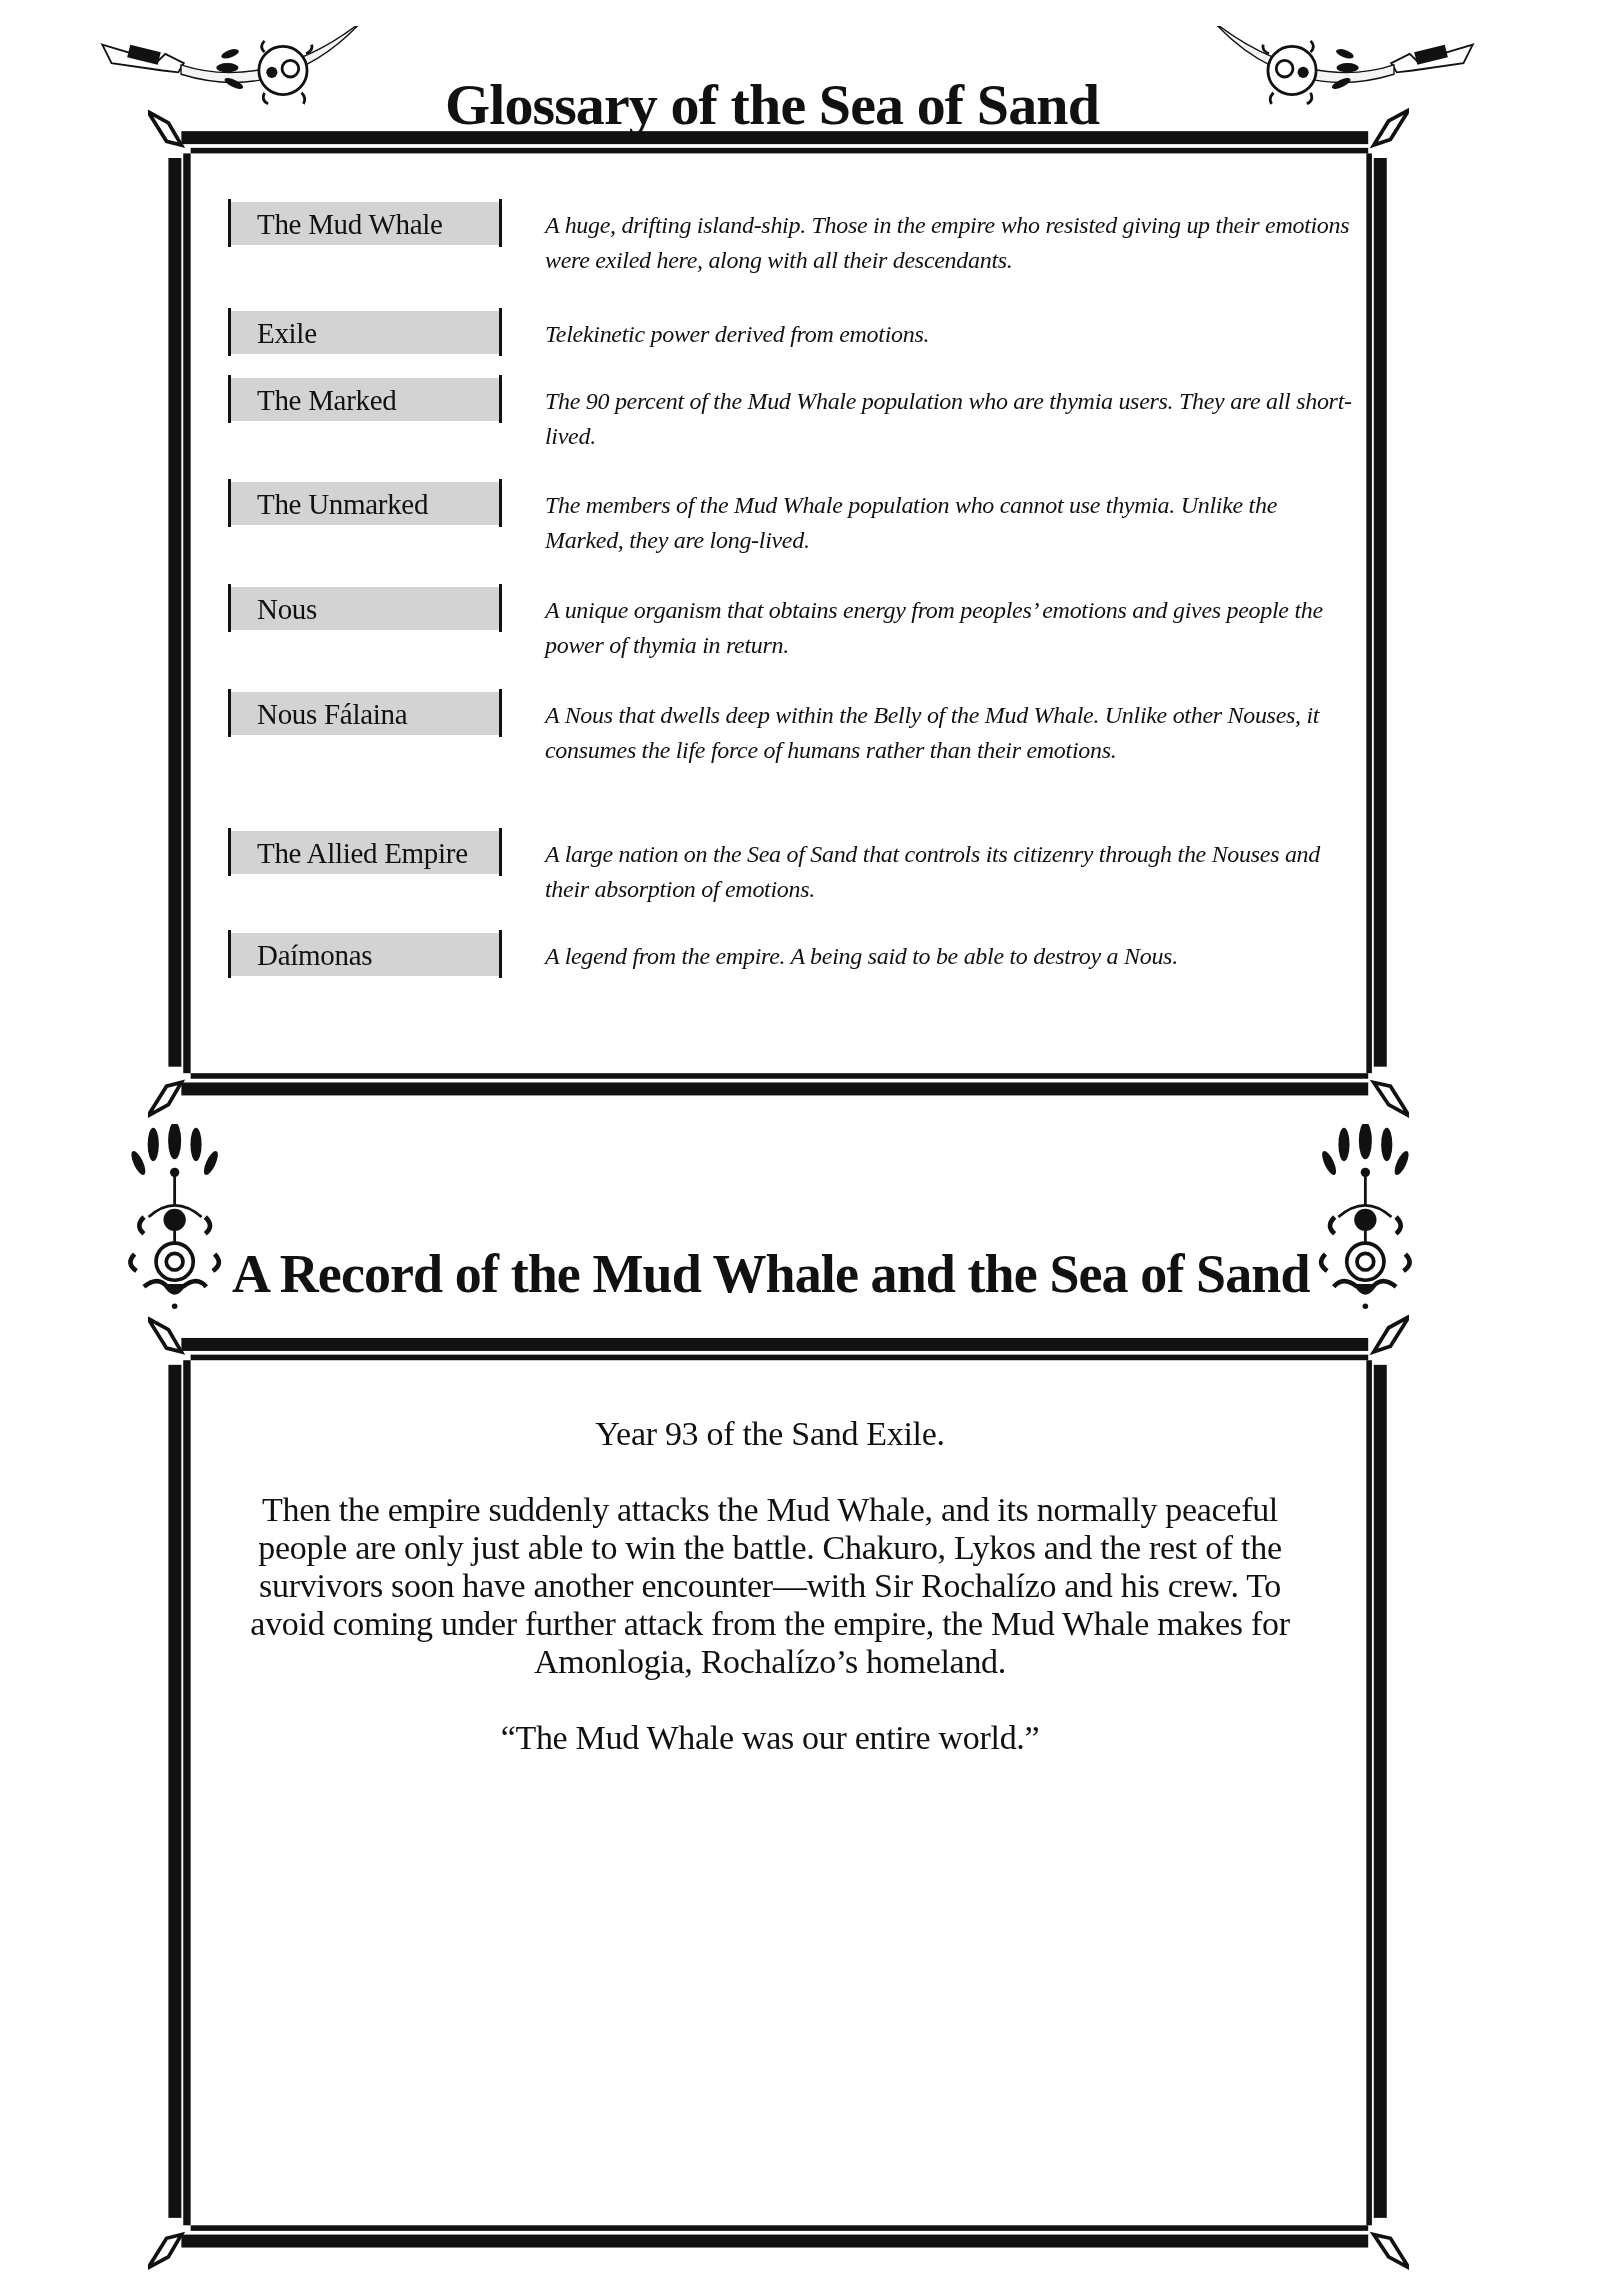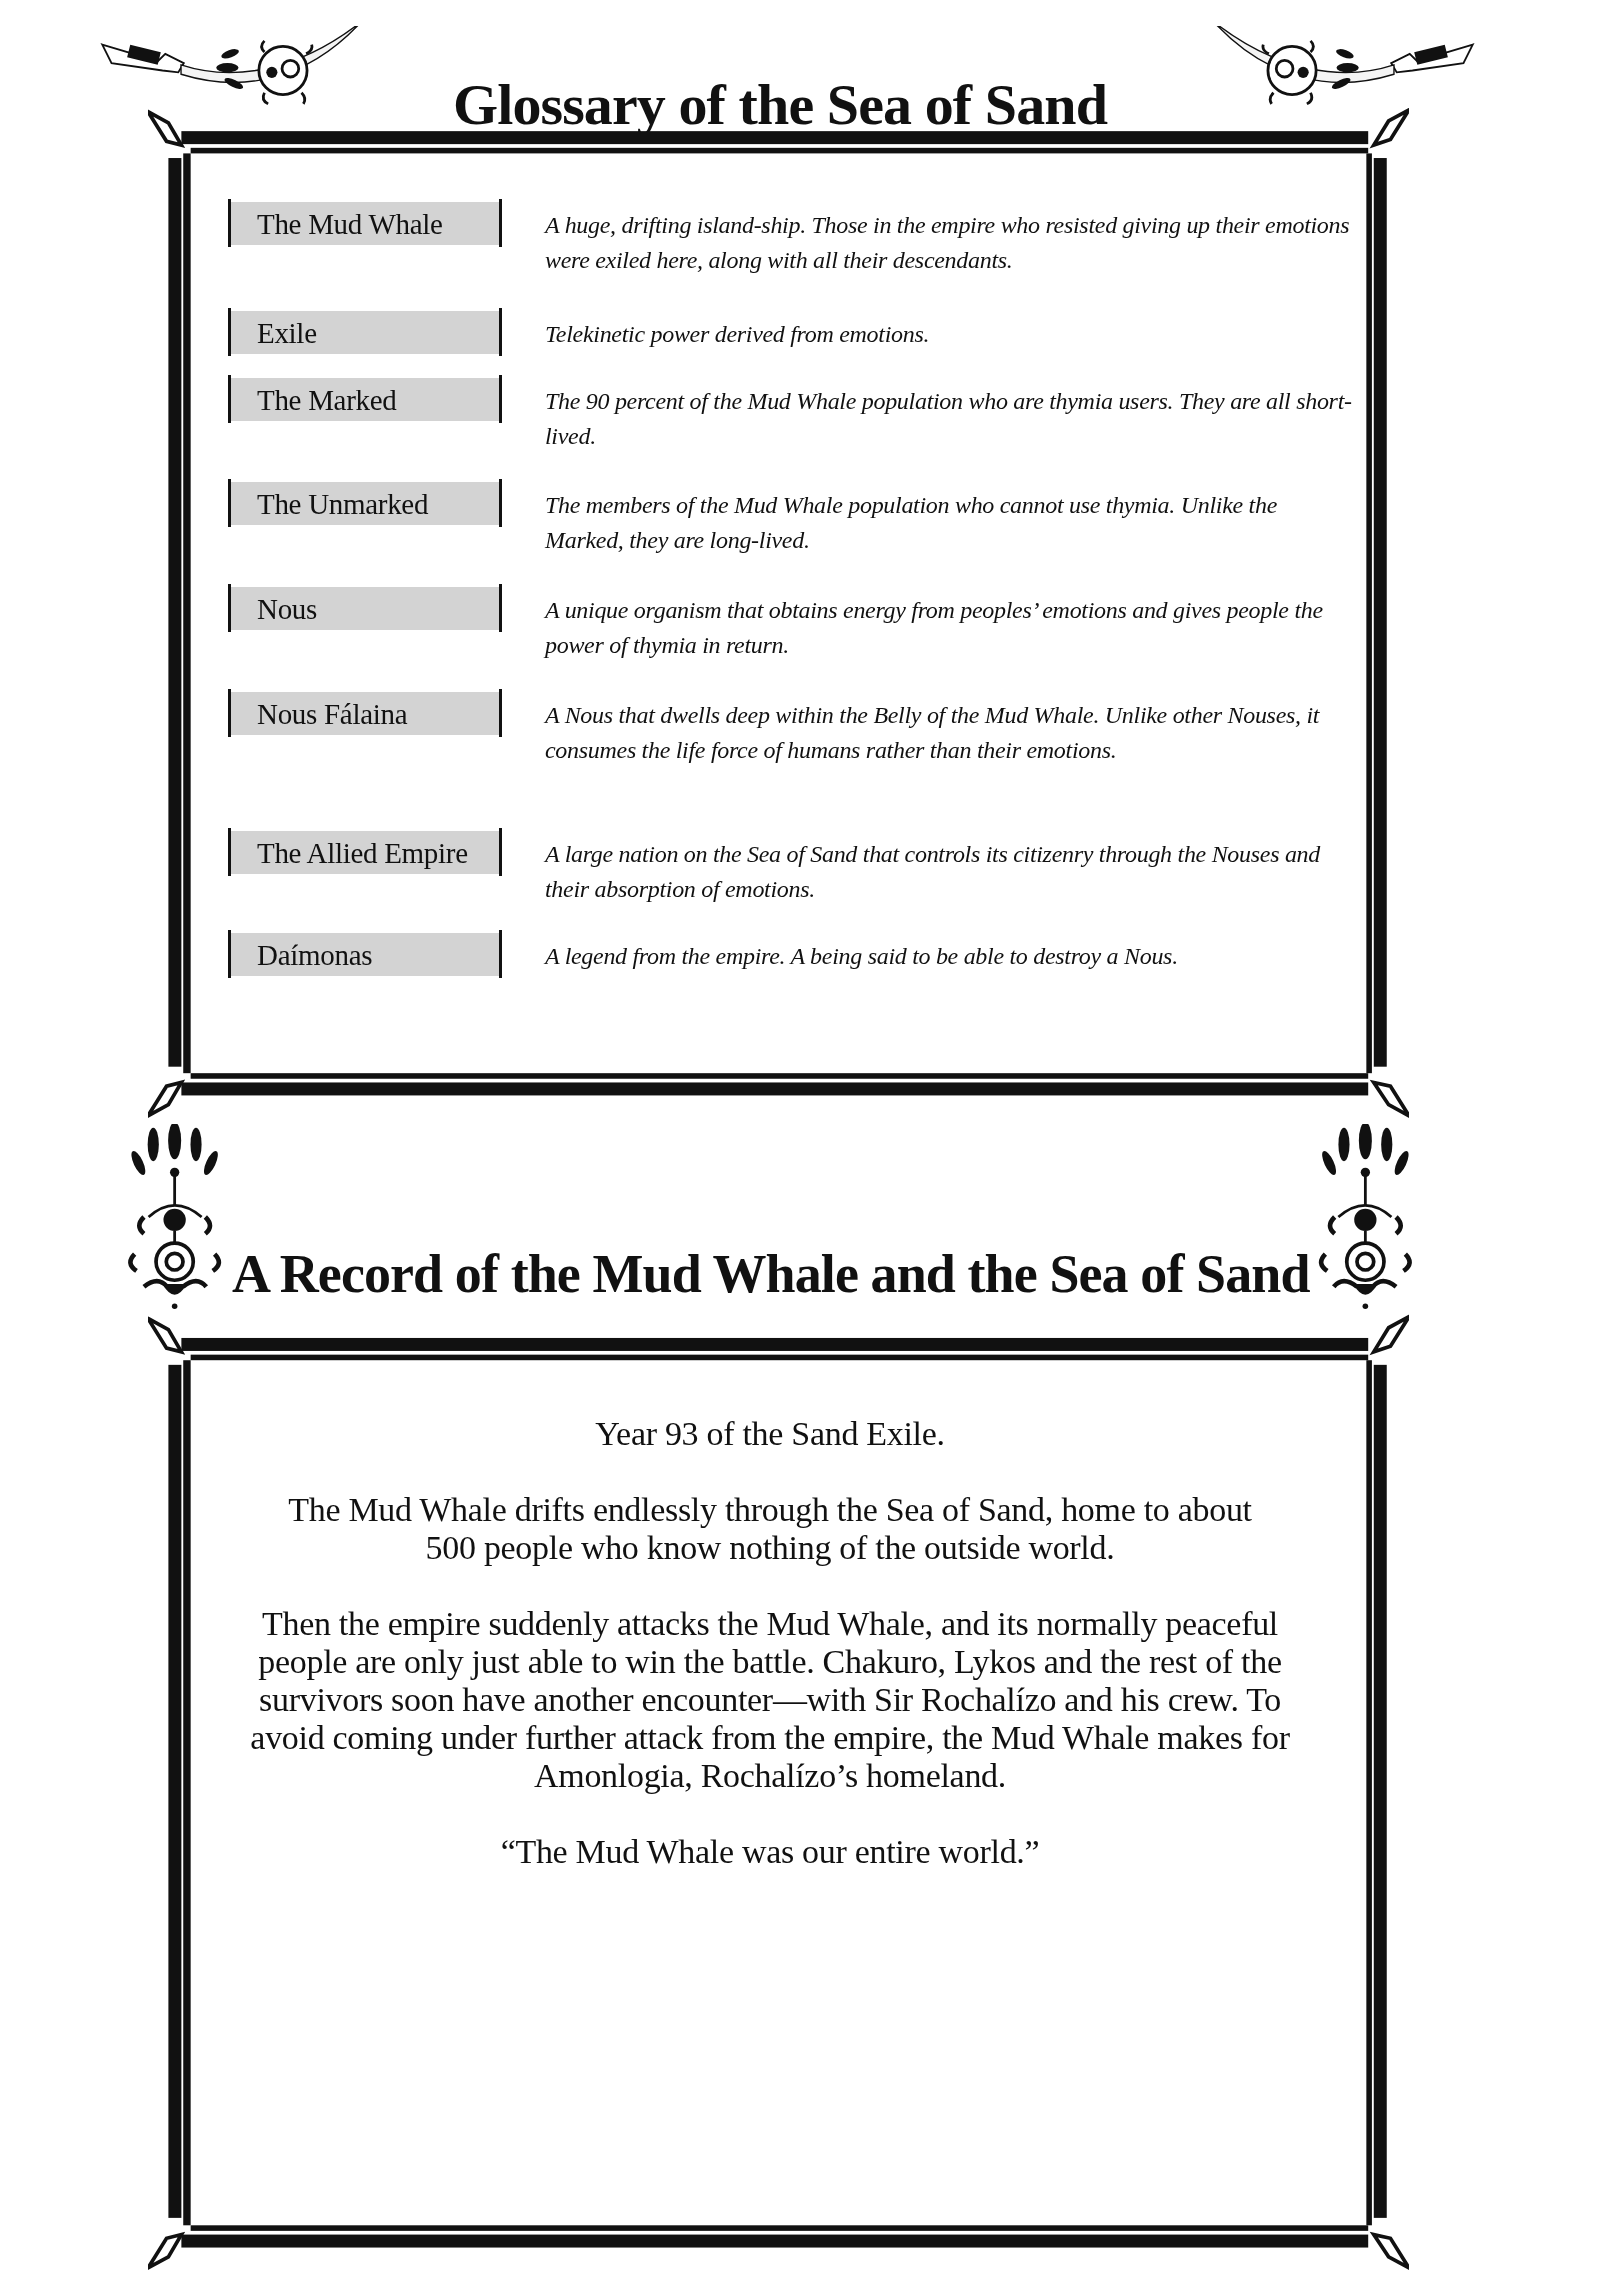--- a/index.html
+++ b/index.html
@@ -1,21 +1,21 @@
 <!DOCTYPE html>
 <html style="font-size:15px"><head>
 <meta charset="utf-8">
 <style>
   html, body { margin: 0; padding: 0; background: #ffffff; }
   body { width: 1600px; height: 2296px; position: relative; overflow: hidden;
          font-family: "Liberation Serif", "DejaVu Serif", serif; color: #111; }
   .abs { position: absolute; }
 
   
-  .title1 { position: absolute; left: 8px; width: 1544px; top: 33px; text-align: center;
+  .title1 { position: absolute; left: 0; width: 1544px; top: 33px; text-align: center;
             font-size: 58px; font-weight: bold; letter-spacing: -0.9px; line-height: 65px; }
   .title2 { position: absolute; left: 232px; width: 1076px; top: 1197px; text-align: left;
             font-size: 54px; font-weight: bold; letter-spacing: -0.9px; line-height: 65px; white-space: nowrap; }
 
   
   .frame { position: absolute; left: 148px; width: 1261px; }
   .frame svg { position: absolute; left: 0; top: 0; }
 
   
   .row { position: absolute; left: 229px; width: 1113px; }
@@ -200,17 +200,16 @@
     <rect x="1322" y="60" width="14" height="920" fill="#111"></rect>
     <path d="M0 10 L22 22 L36 46 L20 42 Z" fill="#fff" stroke="#111" stroke-width="4"></path>
     <path d="M1360 8 L1338 20 L1322 46 L1340 40 Z" fill="#fff" stroke="#111" stroke-width="4"></path>
     <path d="M0 1034 L22 1022 L36 998 L20 1002 Z" fill="#fff" stroke="#111" stroke-width="4"></path>
     <path d="M1360 1034 L1338 1022 L1322 998 L1340 1002 Z" fill="#fff" stroke="#111" stroke-width="4"></path>
   </svg>
 </div>
 
 <div class="record">
   <p>Year 93 of the Sand Exile.</p>
-  <p style="padding:0 37px;">The Mud Whale drifts endlessly through the Sea of Sand, home to about 500 people who know nothing of the outside world.</p>
   <p>Then the empire suddenly attacks the Mud Whale, and its normally peaceful people are only just able to win the battle. Chakuro, Lykos and the rest of the survivors soon have another encounter—with Sir Rochalízo and his crew. To avoid coming under further attack from the empire, the Mud Whale makes for Amonlogia, Rochalízo’s homeland.</p>
   <p>“The Mud Whale was our entire world.”</p>
 </div>
 
 
 </body></html>

